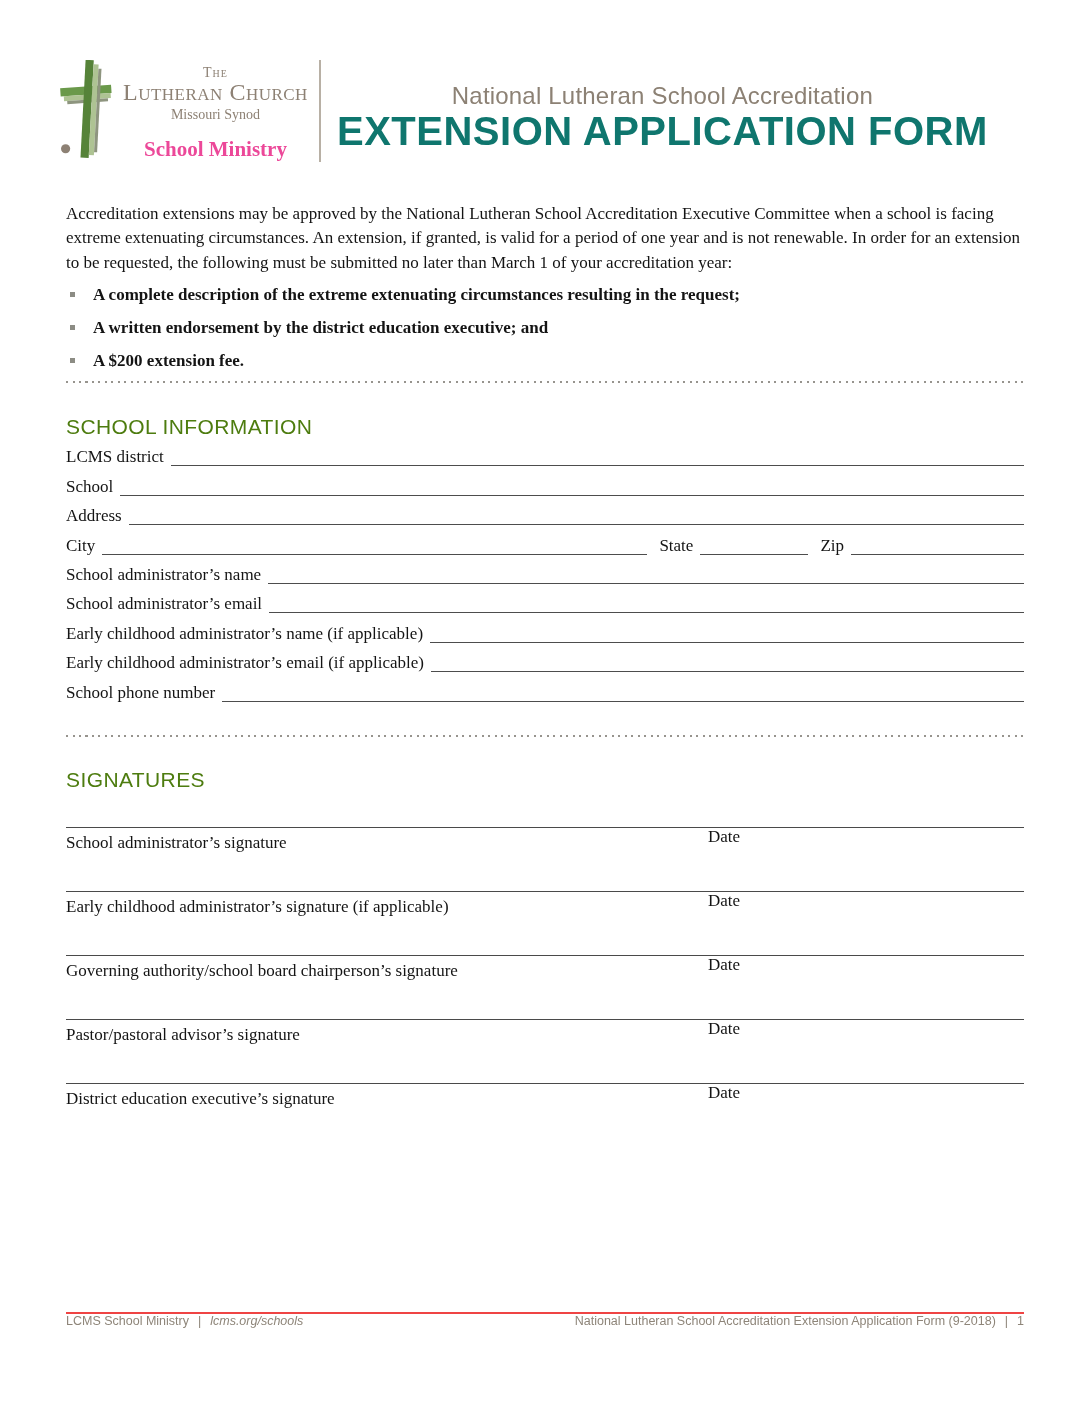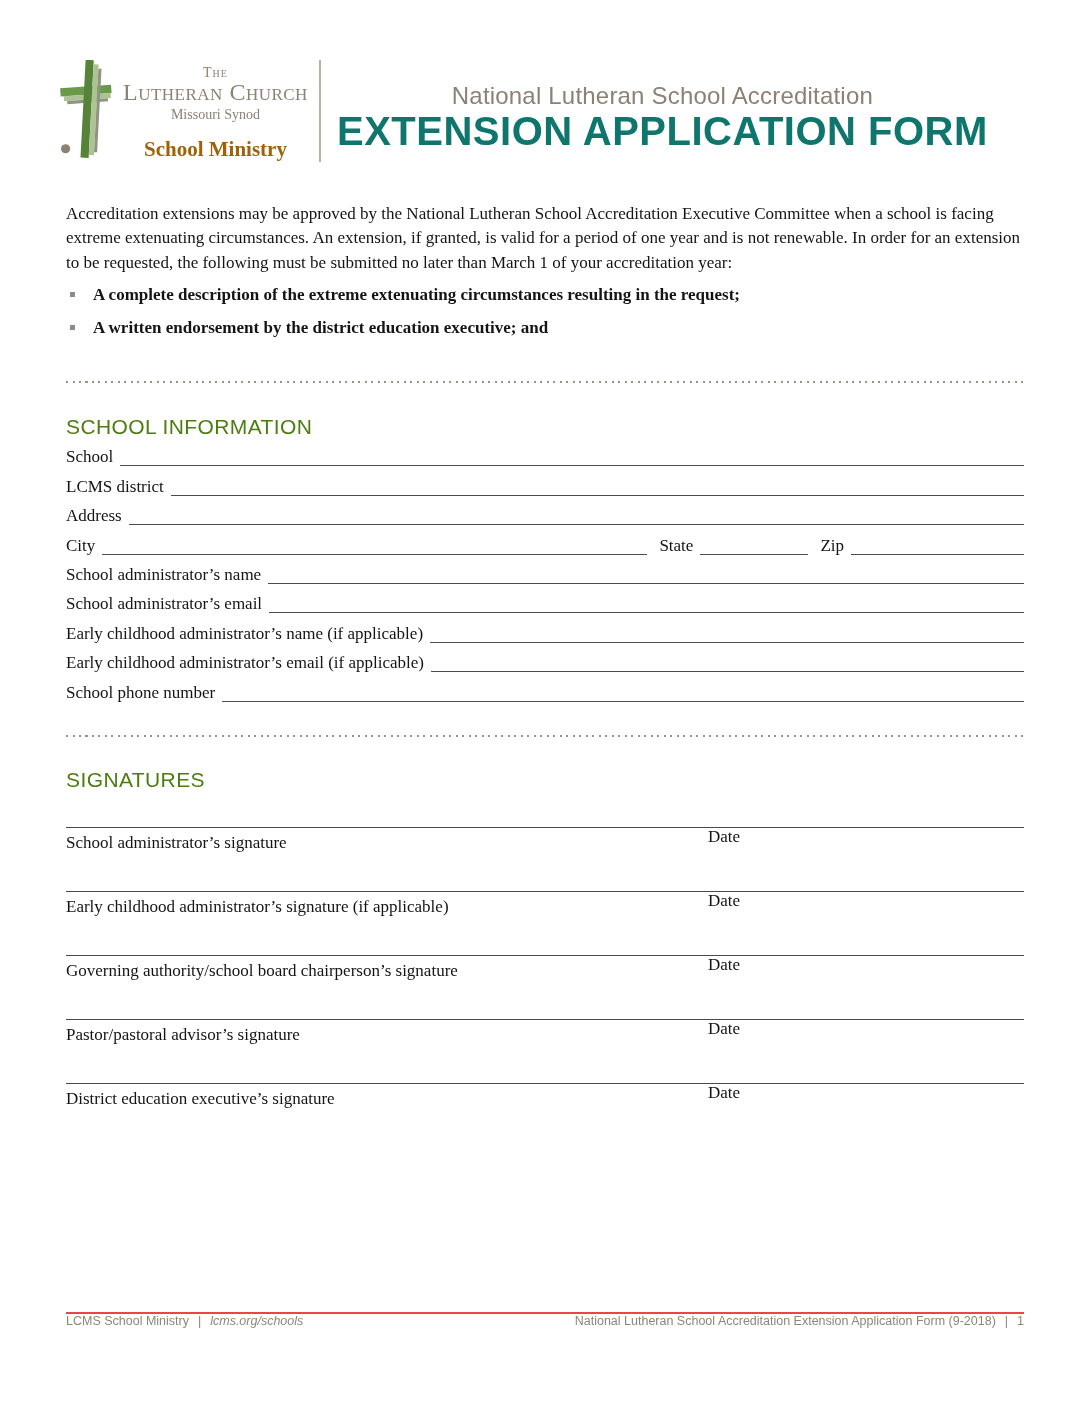--- a/index.html
+++ b/index.html
@@ -22,21 +22,21 @@
     display: flex;
     align-items: flex-start;
     text-align: center;
   }
   .logo-block { display: flex; width: 262px; }
   .cross { width: 58px; height: 102px; flex: 0 0 auto; }
   .logo-text { margin-left: 8px; padding-top: 6px; color: #8d8174; }
   .logo-the { font-variant: small-caps; font-size: 14px; letter-spacing: 1px; line-height: 1; }
   .logo-church { font-variant: small-caps; font-size: 24px; letter-spacing: 0.5px; line-height: 1.05; }
   .logo-synod { font-size: 14px; line-height: 1.1; margin-top: 2px; }
-  .logo-ministry { font-size: 21px; font-weight: bold; color: #a16207; margin-top: 14px; }
+  .logo-ministry { font-size: 21px; font-weight: bold; color: #ec4899; margin-top: 14px; }
   .header-divider {
     width: 2px; height: 102px; background: #b8b0a5;
     margin: 0 16px 0 0; flex: 0 0 auto;
   }
   .title-block { padding-top: 22px; font-family: "Liberation Sans", sans-serif; }
   .title-sub { font-size: 24px; color: #8c8174; letter-spacing: 0.2px; line-height: 1.15; }
   .title-main {
     font-size: 40px; font-weight: bold; color: #0f766e;
     letter-spacing: 0.5px; line-height: 1.05; white-space: nowrap;
   }
@@ -133,34 +133,38 @@
     <p class="intro-p">Accreditation extensions may be approved by the National Lutheran School Accreditation Executive Committee when a school is facing extreme extenuating circumstances. An extension, if granted, is valid for a period of one year and is not renewable. In order for an extension to be requested, the following must be submitted no later than March 1 of your accreditation year:</p>
     <ul class="bullets">
       <li>
         <span class="bullet-sq"></span>
         <span>A complete description of the extreme extenuating circumstances resulting in the request;</span>
       </li>
       <li>
         <span class="bullet-sq"></span>
         <span>A written endorsement by the district education executive; and</span>
       </li>
+      <li>
+        <span class="bullet-sq"></span>
+        <span>A $200 extension fee.</span>
+      </li>
     </ul>
   </div>
 
   <div class="dotted dotted-1"></div>
 
   <div class="section-heading sh-1">SCHOOL INFORMATION</div>
 
   <div class="fields">
     <div class="field-row">
+      <span class="lbl">LCMS district</span>
+      <span class="line"></span>
+    </div>
+    <div class="field-row">
       <span class="lbl">School</span>
-      <span class="line"></span>
-    </div>
-    <div class="field-row">
-      <span class="lbl">LCMS district</span>
       <span class="line"></span>
     </div>
     <div class="field-row">
       <span class="lbl">Address</span>
       <span class="line"></span>
     </div>
     <div class="field-row">
       <span class="lbl">City</span>
       <span class="line"></span>
       <span class="lbl mid">State</span>

